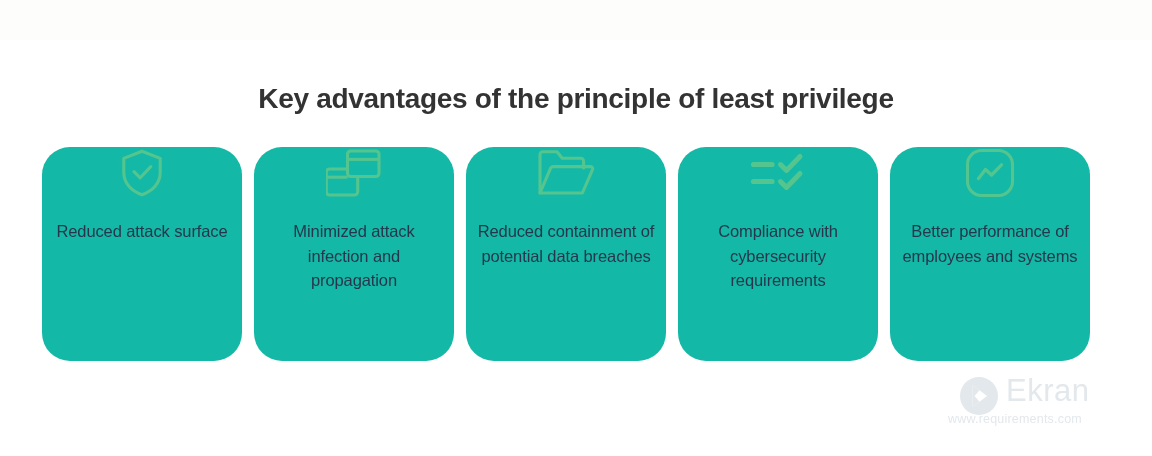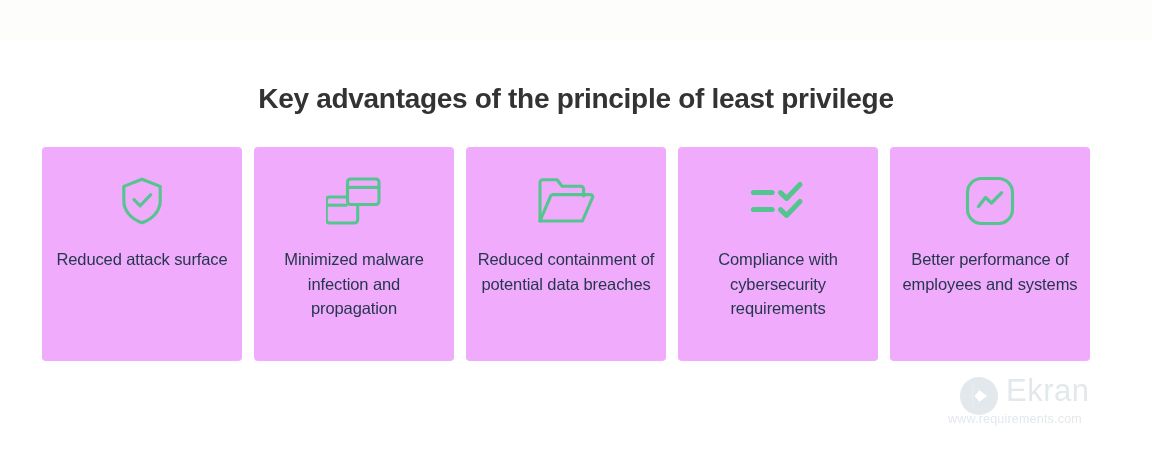--- a/index.html
+++ b/index.html
@@ -43,26 +43,25 @@
     position: absolute;
     top: 147px;
     left: 42px;
     width: 1048px;
     height: 214px;
     display: flex;
     gap: 12px;
   }
   .card {
     flex: 1 1 0;
-    background: #f0abfc;
-    border-radius: 4px;
+    background: #14b8a6;
+    border-radius: 28px;
     display: flex;
     flex-direction: column;
     align-items: center;
-    padding-top: 28px;
     box-sizing: border-box;
   }
   .card-icon {
     height: 52px;
     display: flex;
     align-items: center;
     justify-content: center;
     margin-bottom: 20px;
   }
   .card-label {
@@ -128,21 +127,21 @@
 
     <div class="card">
       <div class="card-icon">
         <svg width="56" height="52" viewBox="0 0 56 52" fill="none" xmlns="http://www.w3.org/2000/svg">
           <rect x="21.5" y="4" width="31.5" height="25.5" rx="3.2" stroke="#54c58e" stroke-width="3.1" fill="none"></rect>
           <path d="M21.5 12.4 H53" stroke="#54c58e" stroke-width="3.1"></path>
           <path d="M21.5 22 H3.5 a3.2 3.2 0 0 0 -3.2 3.2 v19.6 a3.2 3.2 0 0 0 3.2 3.2 h25 a3.2 3.2 0 0 0 3.2 -3.2 V29.5" stroke="#54c58e" stroke-width="3.1" stroke-linecap="round" stroke-linejoin="round" fill="none"></path>
           <path d="M0.4 30.2 H21.5" stroke="#54c58e" stroke-width="3.1"></path>
         </svg>
       </div>
-      <div class="card-label">Minimized malware infection and propagation</div>
+      <div class="card-label">Minimized attack infection and propagation</div>
     </div>
 
     <div class="card">
       <div class="card-icon">
         <svg width="58" height="50" viewBox="0 0 58 50" fill="none" xmlns="http://www.w3.org/2000/svg">
           <path d="M3 45 V6.5 a2.8 2.8 0 0 1 2.8 -2.8 H20 l5.2 6.6 h18.6 a2.8 2.8 0 0 1 2.8 2.8 V20" stroke="#54c58e" stroke-width="3.1" stroke-linecap="round" stroke-linejoin="round" fill="none"></path>
           <path d="M3 45 L13.6 20.2 a2.6 2.6 0 0 1 2.4 -1.6 H53.6 a2.1 2.1 0 0 1 1.9 3 L45.4 45 Z" stroke="#54c58e" stroke-width="3.1" stroke-linecap="round" stroke-linejoin="round" fill="none"></path>
         </svg>
       </div>
       <div class="card-label">Reduced containment of potential data breaches</div>

